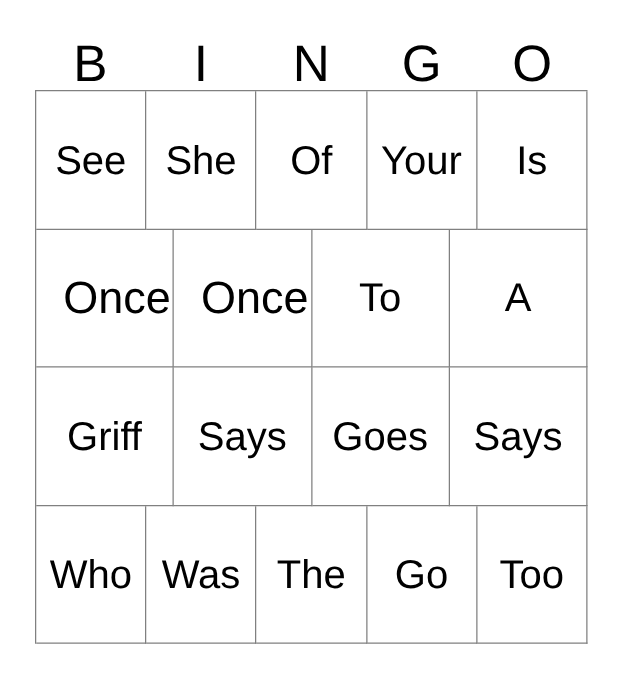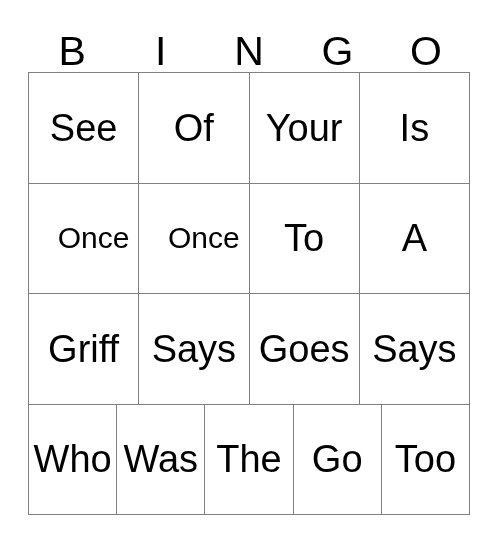--- a/index.html
+++ b/index.html
@@ -62,27 +62,27 @@
     border-right: 1px solid #808080;
     border-bottom: 1px solid #808080;
     box-sizing: border-box;
     display: flex;
     align-items: center;
     justify-content: center;
     overflow: hidden;
     padding: 0 1px;
   }
   .cell-text {
-    font-size: 38px;
+    font-size: 32px;
     line-height: 1;
     white-space: nowrap;
     color: #000000;
   }
   .cell-text.small {
-    font-size: 30px;
+    font-size: 36px;
     margin-left: 20px;
   }
 </style>
 </head>
 <body>
 
 <div id="card">
 
   <div id="header-row">
     <div class="header-cell">B</div>
@@ -90,20 +90,23 @@
     <div class="header-cell">N</div>
     <div class="header-cell">G</div>
     <div class="header-cell">O</div>
   </div>
 
   <div id="grid">
 
     <div class="grid-row">
       <div class="grid-cell">
           <span class="cell-text">See</span>
+        </div>
+      <div class="grid-cell">
+          <span class="cell-text">She</span>
         </div>
       <div class="grid-cell">
           <span class="cell-text">Of</span>
         </div>
       <div class="grid-cell">
           <span class="cell-text">Your</span>
         </div>
       <div class="grid-cell">
           <span class="cell-text">Is</span>
         </div>

